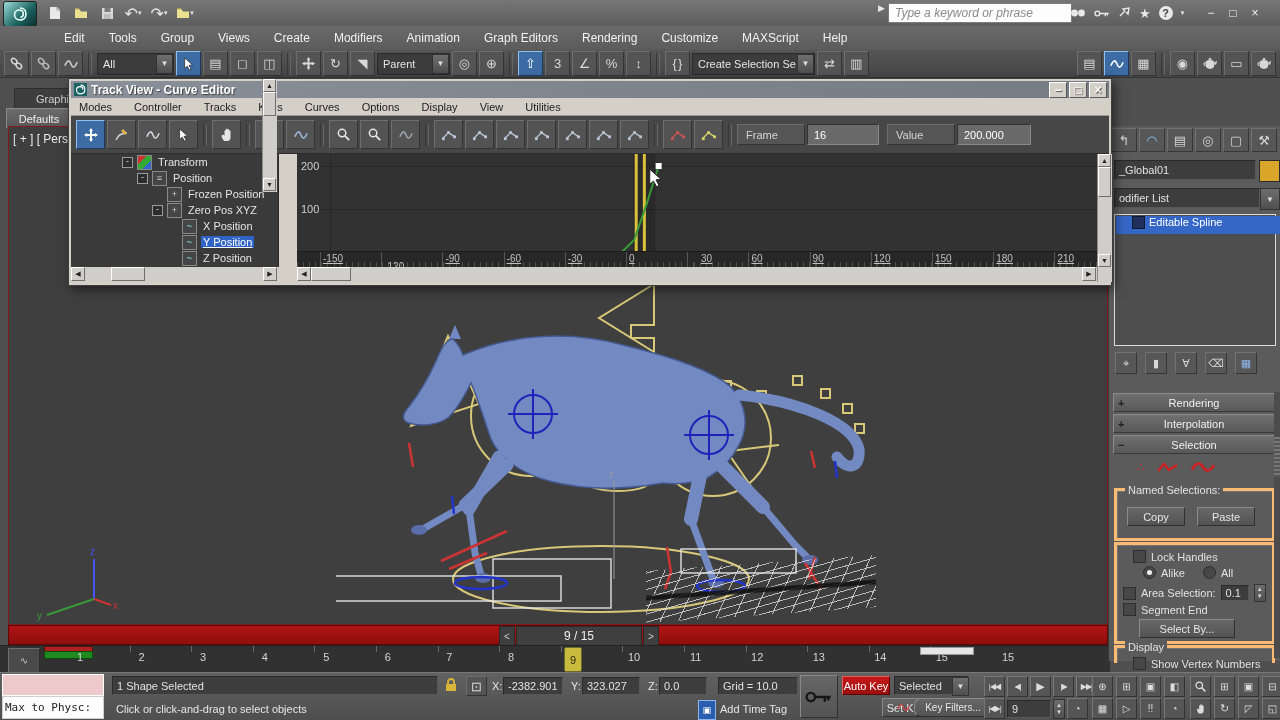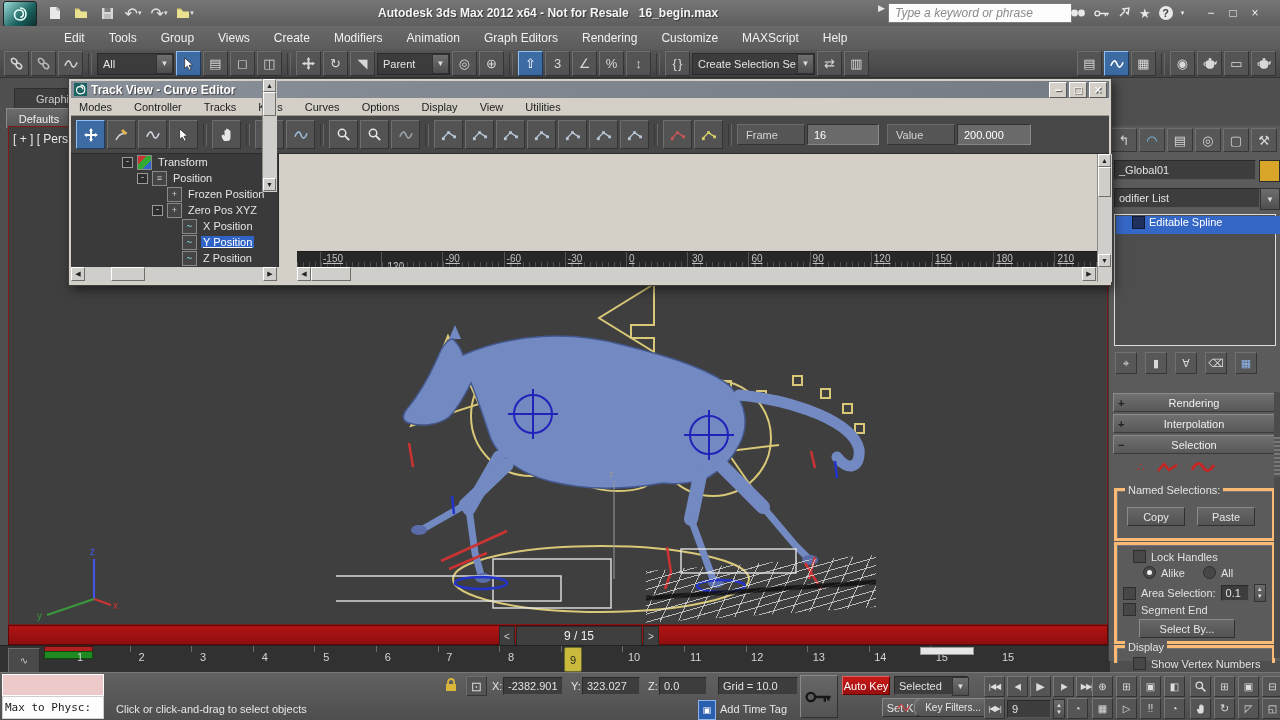--- a/index.html
+++ b/index.html
@@ -265,23 +265,20 @@
       </div>
     <div class="qicon">↶<span style="font-size:7px;">▾</span></div>
     <div class="qicon">↷<span style="font-size:7px;">▾</span></div>
     <div class="qicon">
         <svg width="14" height="12">
           <use href="#sym-folder"></use>
         </svg>
         <span style="font-size:7px;">▾</span>
       </div>
   </div>
-  <div class="abs txt" id="apptitle" style="left:378px;top:6px;">
-    <span>Autodesk 3ds Max  2012 x64  - Not for Resale</span>&nbsp;&nbsp;&nbsp;<span>16_begin.max</span>
-  </div>
   <div class="abs" style="left:878px;top:3px;color:#e8e8e8;font-size:9px;">▶</div>
   <div class="abs txt" id="searchbox" style="left:888px;top:3px;width:176px;height:18px;">Type a keyword or phrase</div>
   <div class="abs" style="left:1070px;top:4px;display:flex;gap:8px;align-items:center;color:#e9e9e9;">
     <span><svg width="16" height="10" viewBox="0 0 16 10">
           <circle cx="4.5" cy="5" r="3.4" fill="#e9e9e9"></circle>
           <circle cx="11.5" cy="5" r="3.4" fill="#e9e9e9"></circle>
         </svg></span>
     <span><svg width="16" height="9" viewBox="0 0 24 12" style="color:#e9e9e9">
           <use href="#sym-key"></use>
         </svg></span>
@@ -522,20 +519,21 @@
     </div>
   <div class="abs" id="tbmarker">9</div>
   <div class="abs" id="tbscroll"></div>
   <div class="abs txt" id="tbend">15</div>
 </div>
 
 <div class="abs" id="statusbar">
   <div class="abs" id="listener-pink"></div>
   <div class="abs txt" id="listener-white">Max to Physc:</div>
 
+  <div class="abs fld txt" style="left:112px;top:3px;width:326px;height:19px;">1 Shape Selected</div>
   <div class="abs txt slabel" style="left:116px;top:30px;">Click or click-and-drag to select objects</div>
 
   <div class="abs" style="left:444px;top:4px;color:#d9b53a;"><svg width="14" height="16">
         <use href="#sym-lock"></use>
       </svg></div>
   <div class="abs ic" style="left:466px;top:3px;width:19px;height:18px;">⊡</div>
 
   <span class="abs slabel" style="left:492px;top:7px;">X:</span>
   <div class="abs fld" style="left:503px;top:4px;width:60px;height:18px;">-2382.901</div>
   <span class="abs slabel" style="left:571px;top:7px;">Y:</span>
@@ -890,34 +888,51 @@
         <span class="tic ic-wave"></span>
         <span class="lbl txt">Z Position</span>
       </div>
     </div>
   <div class="abs" id="treevscroll">
     <div class="sb abs" style="left:0;top:0;width:13px;height:13px;">▲</div>
     <div class="sb abs" style="left:0;top:13px;width:13px;height:24px;"></div>
     <div class="sb abs" style="left:0;top:99px;width:13px;height:13px;">▼</div>
   </div>
 
+  <div class="abs" id="curvewrap">
+    <div class="gline" style="top:12px;"></div>
+    <div class="gline" style="top:55px;"></div>
+    <div class="abs" style="left:33px;top:0;width:1px;height:97px;background:#282828;"></div>
+    <svg class="abs" id="tvcurve" width="800" height="97" style="left:0;top:0;">
+        <rect x="336.2" y="0" width="22.160000000000025" height="97" fill="rgba(0,0,0,0.18)"></rect>
+        <line x1="339.2" x2="339.2" y1="0" y2="97" stroke="#d8c23c" stroke-width="3"></line>
+        <line x1="347.36" x2="347.36" y1="0" y2="97" stroke="#d8c23c" stroke-width="3"></line>
+        <polyline points="324.92,98 337.16,85.96000000000001 349.4,50.7 361.64,12" fill="none" stroke="#3a9a3a" stroke-width="2"></polyline>
+        <rect x="358.64" y="9" width="6" height="6" fill="#fff"></rect>
+      </svg>
+    <svg class="abs" width="20" height="24" style="left:349px;top:12px;" viewBox="0 0 16 16">
+        <use href="#sym-cursorw"></use>
+      </svg>
+  <div class="tvylab" style="top: 6px;">200</div>
+      <div class="tvylab" style="top: 49px;">100</div>
+    </div>
   <div class="abs" id="tvruler">
       <span class="tvtick" style="left: 26px;">-150</span>
       <span style="position: absolute; top: 0px; width: 1px; height: 16px; background: rgb(85, 85, 85); left: 23px;"></span>
       <span class="tvtick" style="left: 87.2px; margin-top: 8px;">-120</span>
       <span style="position: absolute; top: 0px; width: 1px; height: 16px; background: rgb(85, 85, 85); left: 84.2px;"></span>
       <span class="tvtick" style="left: 148.4px;">-90</span>
       <span style="position: absolute; top: 0px; width: 1px; height: 16px; background: rgb(85, 85, 85); left: 145.4px;"></span>
       <span class="tvtick" style="left: 209.6px;">-60</span>
       <span style="position: absolute; top: 0px; width: 1px; height: 16px; background: rgb(85, 85, 85); left: 206.6px;"></span>
       <span class="tvtick" style="left: 270.8px;">-30</span>
       <span style="position: absolute; top: 0px; width: 1px; height: 16px; background: rgb(85, 85, 85); left: 267.8px;"></span>
       <span class="tvtick" style="left: 332px;">0</span>
       <span style="position: absolute; top: 0px; width: 1px; height: 16px; background: rgb(85, 85, 85); left: 329px;"></span>
-      <span class="tvtick" style="left: 395px;">30</span>
+      <span class="tvtick" style="left: 404px;">30</span>
       <span style="position: absolute; top: 0px; width: 1px; height: 16px; background: rgb(85, 85, 85); left: 390.2px;"></span>
       <span class="tvtick" style="left: 454.4px;">60</span>
       <span style="position: absolute; top: 0px; width: 1px; height: 16px; background: rgb(85, 85, 85); left: 451.4px;"></span>
       <span class="tvtick" style="left: 515.6px;">90</span>
       <span style="position: absolute; top: 0px; width: 1px; height: 16px; background: rgb(85, 85, 85); left: 512.6px;"></span>
       <span class="tvtick" style="left: 576.8px;">120</span>
       <span style="position: absolute; top: 0px; width: 1px; height: 16px; background: rgb(85, 85, 85); left: 573.8px;"></span>
       <span class="tvtick" style="left: 638px;">150</span>
       <span style="position: absolute; top: 0px; width: 1px; height: 16px; background: rgb(85, 85, 85); left: 635px;"></span>
       <span class="tvtick" style="left: 699.2px;">180</span>

